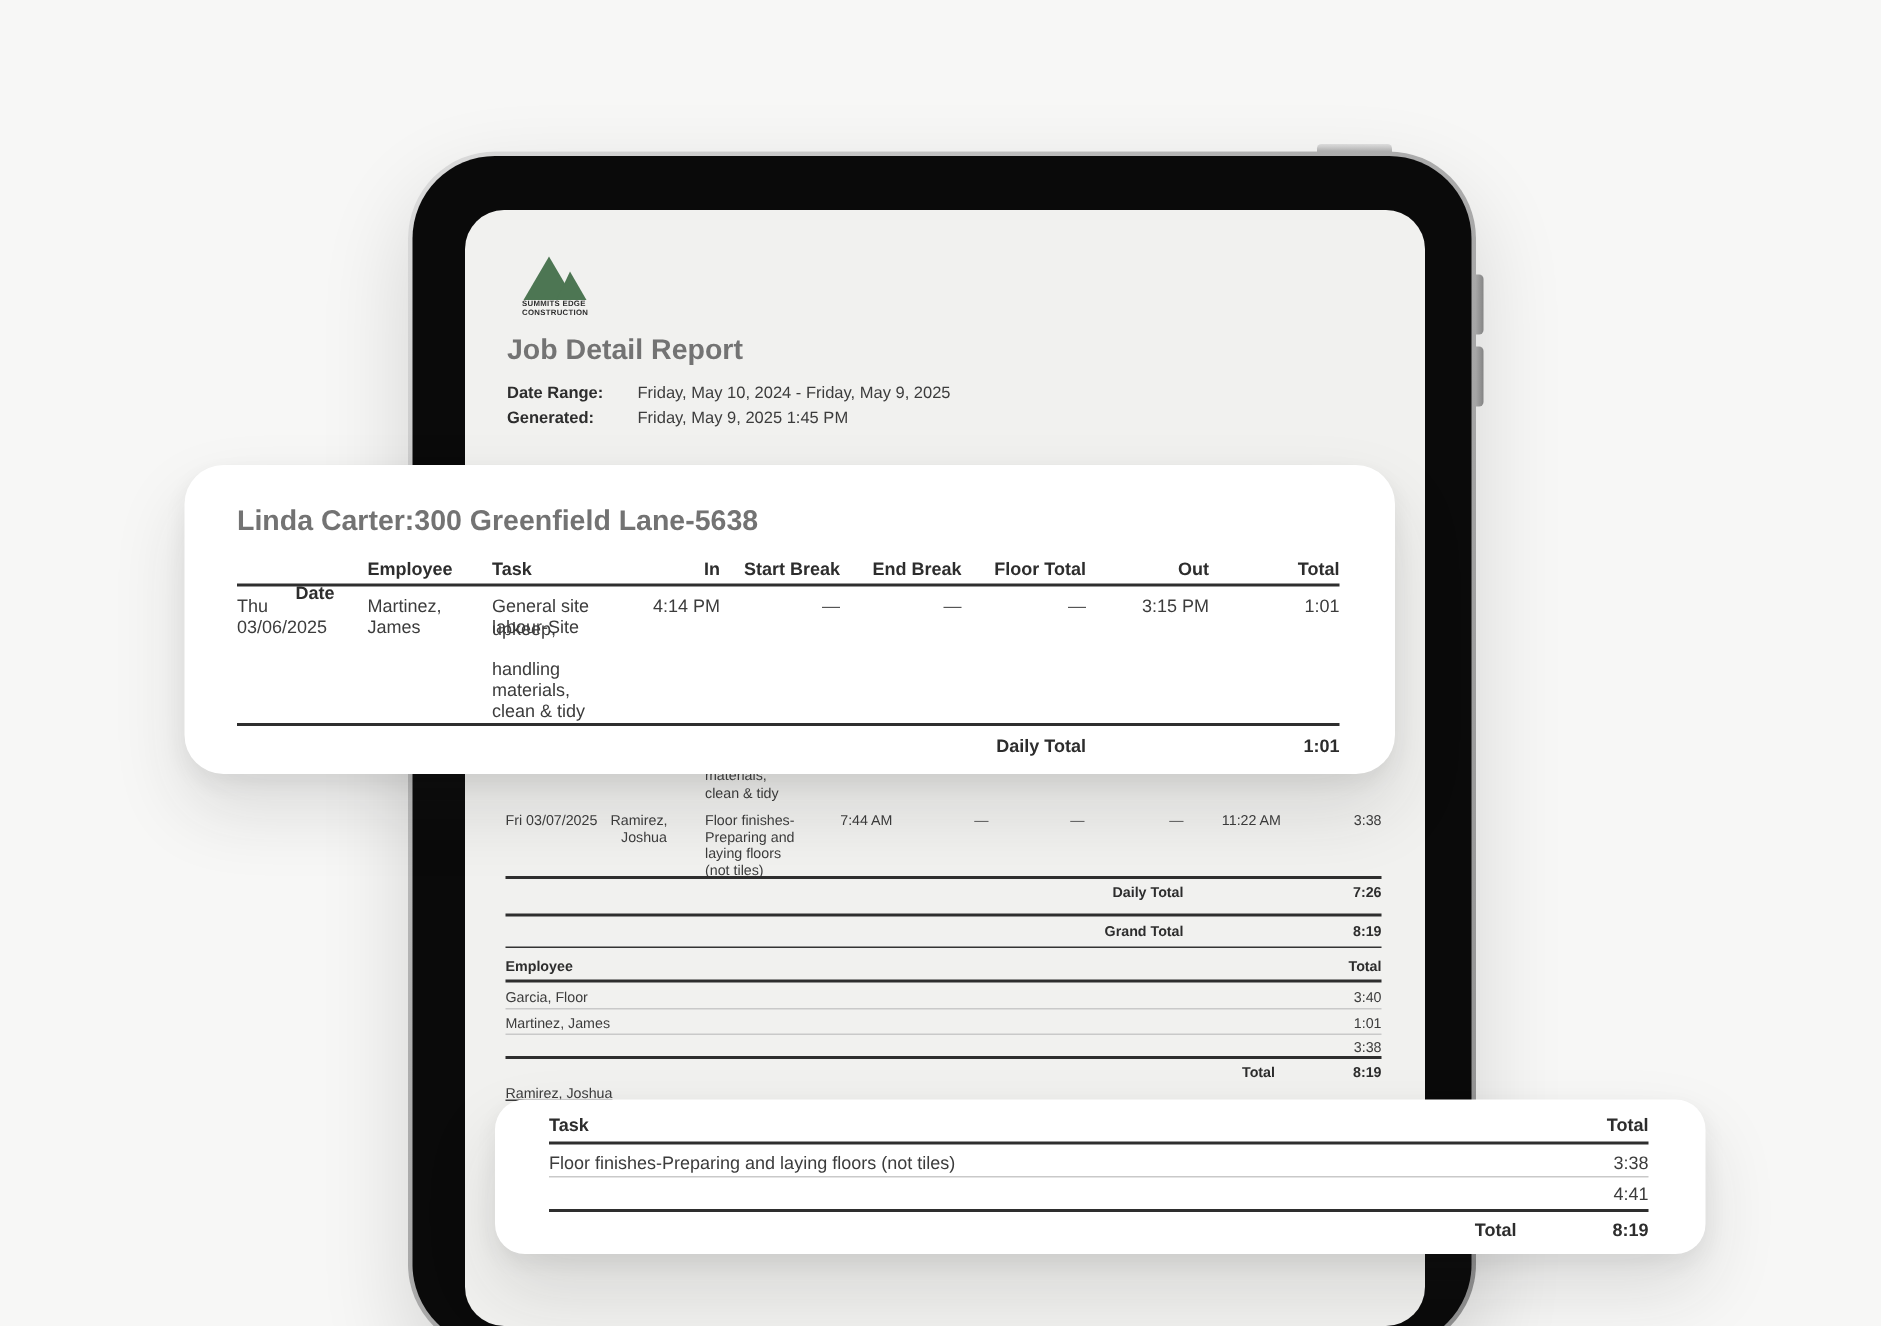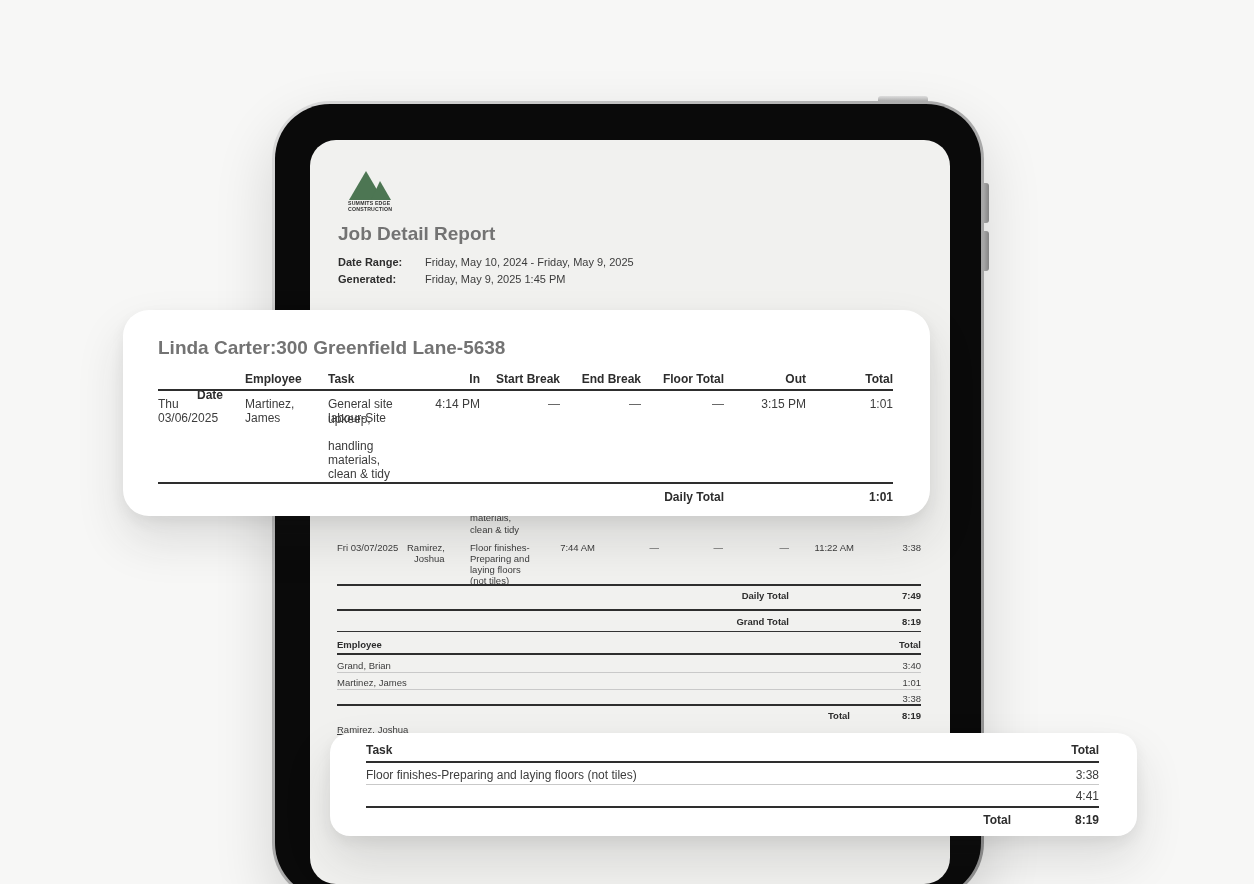--- a/index.html
+++ b/index.html
@@ -100,32 +100,32 @@
     <div class="txt bg-t" style="left:160px;top:435px;">(not tiles)</div>
     <div class="txt bg-t r" style="right:355px;top:402px;">7:44 AM</div>
     <div class="txt bg-t r dash" style="right:291px;top:402px;">—</div>
     <div class="txt bg-t r dash" style="right:227px;top:402px;">—</div>
     <div class="txt bg-t r dash" style="right:161px;top:402px;">—</div>
     <div class="txt bg-t r" style="right:96px;top:402px;">11:22 AM</div>
     <div class="txt bg-t r" style="right:29px;top:402px;">3:38</div>
 
     <div class="ln" style="left:27px;right:29px;top:444px;"></div>
     <div class="txt bg-t b r" style="right:161px;top:450px;">Daily Total</div>
-    <div class="txt bg-t b r" style="right:29px;top:450px;">7:49</div>
+    <div class="txt bg-t b r" style="right:29px;top:450px;">7:26</div>
 
     <div class="ln" style="left:27px;right:29px;top:469px;"></div>
     <div class="txt bg-t b r" style="right:161px;top:476px;">Grand Total</div>
     <div class="txt bg-t b r" style="right:29px;top:476px;">8:19</div>
     <div class="ln1" style="left:27px;right:29px;top:491px;"></div>
 
     <div class="txt bg-t b" style="left:27px;top:499px;">Employee</div>
     <div class="txt bg-t b r" style="right:29px;top:499px;">Total</div>
     <div class="ln" style="left:27px;right:29px;top:513px;"></div>
 
-    <div class="txt bg-t" style="left:27px;top:520px;">Grand, Brian</div>
+    <div class="txt bg-t" style="left:27px;top:520px;">Garcia, Floor</div>
     <div class="txt bg-t r" style="right:29px;top:520px;">3:40</div>
     <div class="hair" style="left:27px;right:29px;top:532px;"></div>
 
     <div class="txt bg-t" style="left:27px;top:537px;">Martinez, James</div>
     <div class="txt bg-t r" style="right:29px;top:537px;">1:01</div>
     <div class="hair" style="left:27px;right:29px;top:549px;"></div>
 
     <div class="txt bg-t" style="left:27px;top:584px;text-decoration:underline;">Ramirez, Joshua</div>
     <div class="txt bg-t r" style="right:29px;top:553px;">3:38</div>
 

